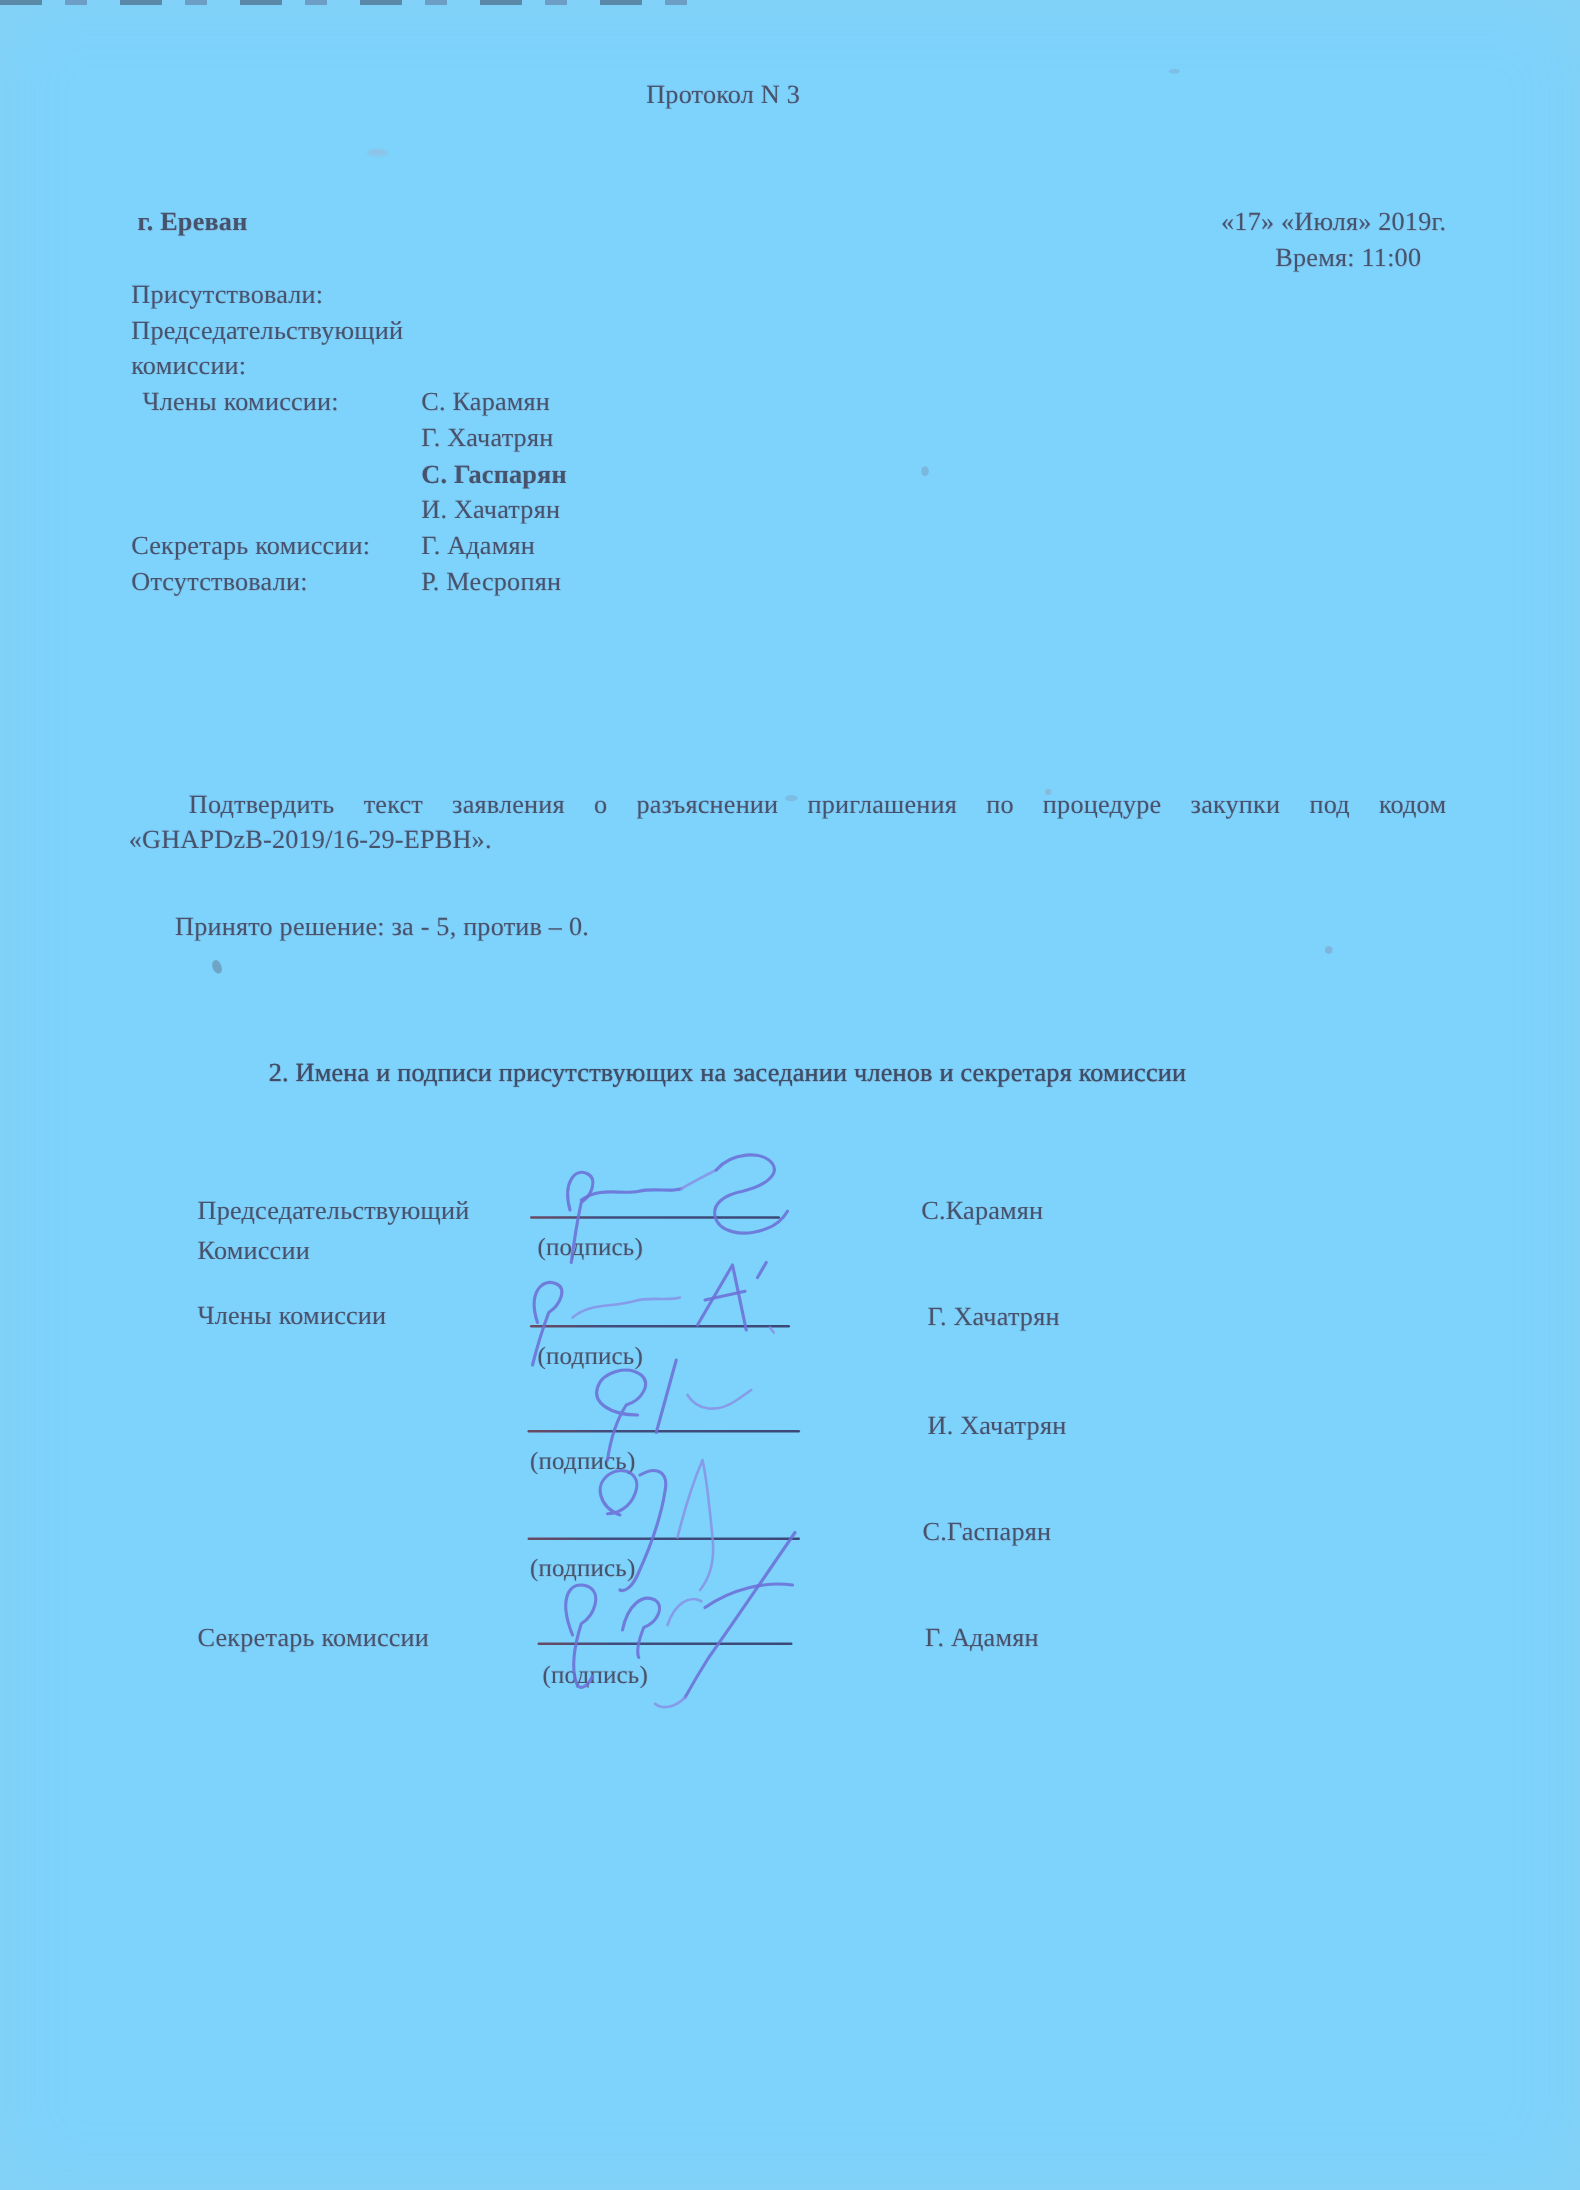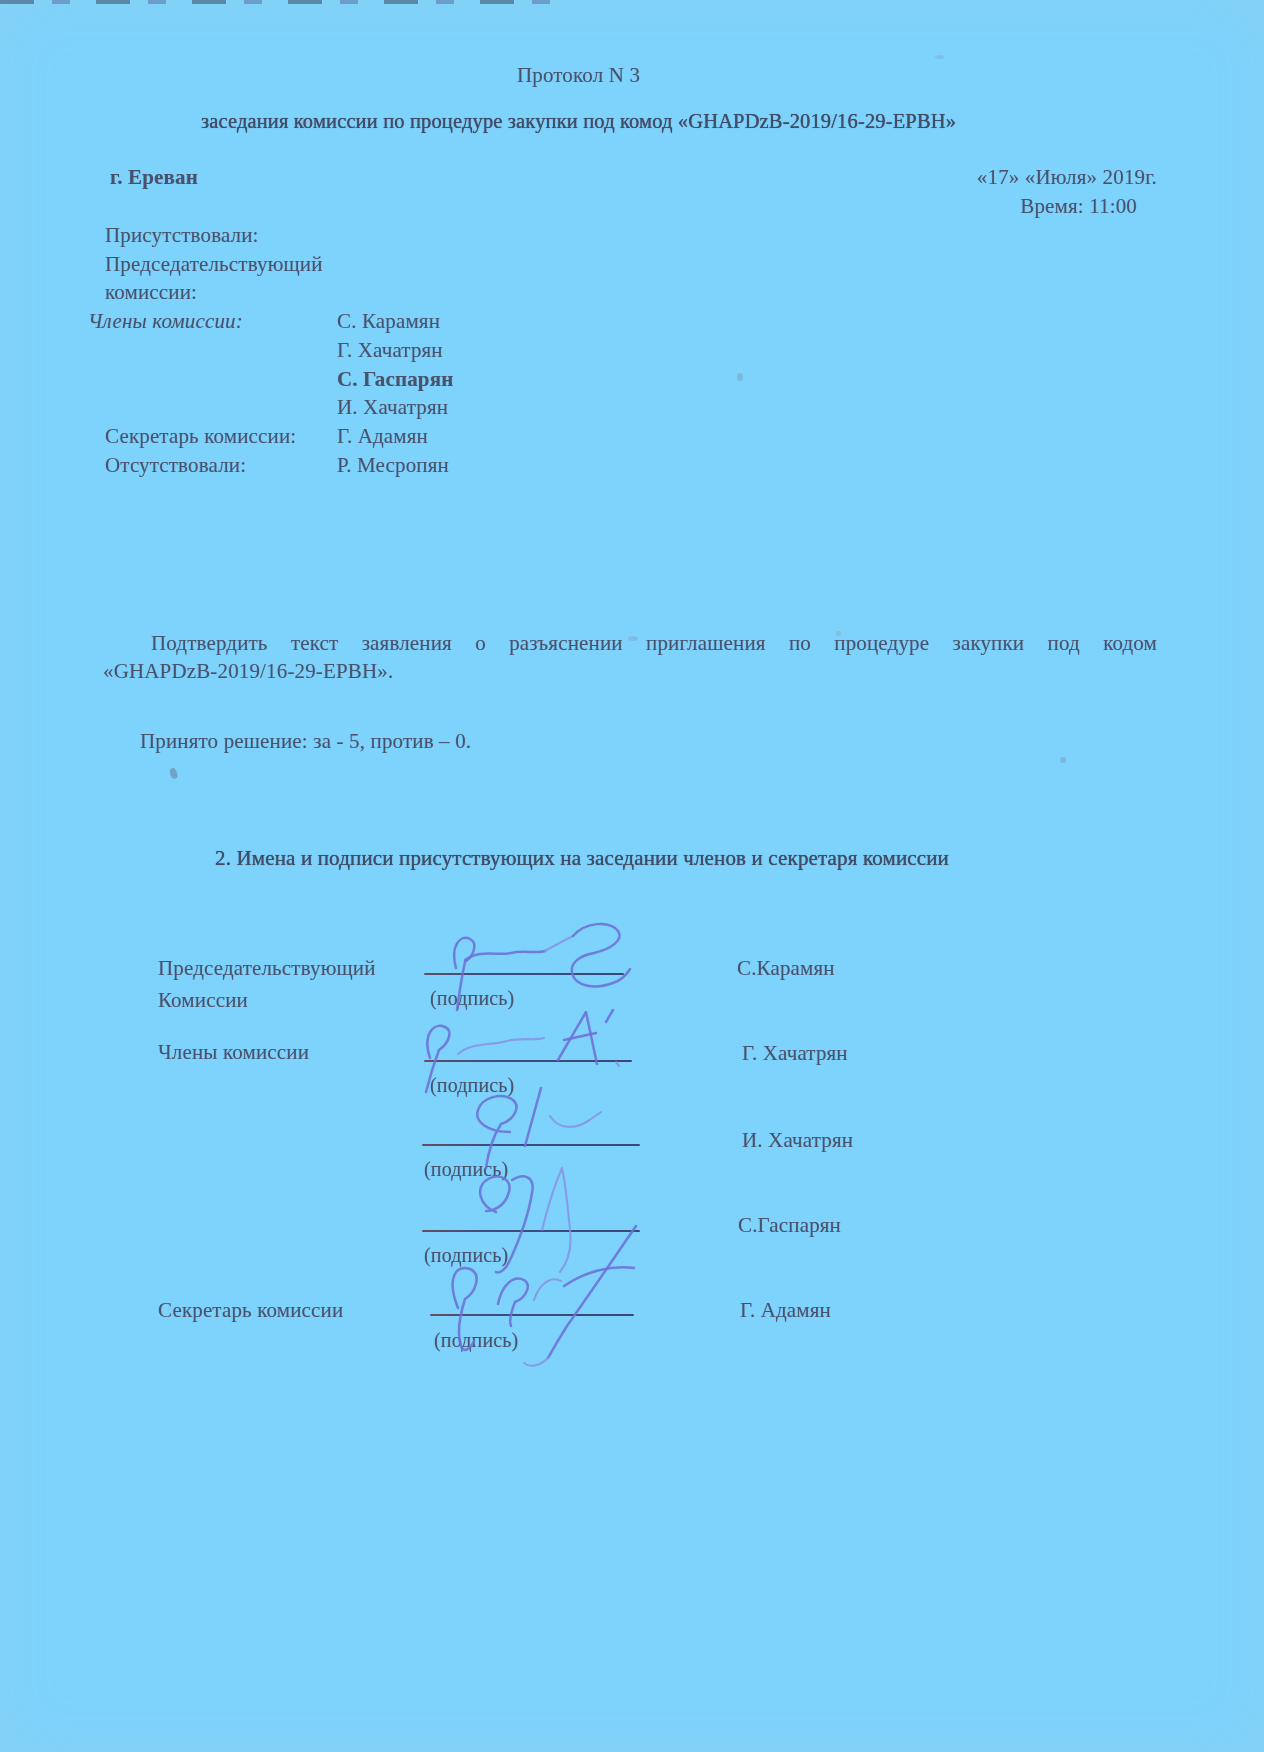--- a/index.html
+++ b/index.html
@@ -51,30 +51,29 @@
   <div class="artifact-top"></div>
   <div class="speck" style="left:294px;top:119px;width:16px;height:6px;background:rgba(200,140,165,.22);filter:blur(1px);"></div>
   <div class="speck" style="left:737px;top:373px;width:6px;height:8px;background:rgba(115,115,140,.28);"></div>
   <div class="speck" style="left:628px;top:636px;width:10px;height:5px;background:rgba(125,120,150,.24);"></div>
   <div class="speck" style="left:836px;top:631px;width:5px;height:5px;background:rgba(160,120,120,.25);"></div>
   <div class="speck" style="left:1060px;top:757px;width:6px;height:6px;background:rgba(135,110,145,.3);"></div>
   <div class="speck" style="left:170px;top:768px;width:7px;height:11px;background:rgba(90,95,120,.4);border-radius:60% 40% 50% 50%;transform:rotate(-25deg);"></div>
   <div class="speck" style="left:935px;top:55px;width:9px;height:4px;background:rgba(120,120,145,.2);"></div>
 
   <div class="t center" style="left:0;top:62px;width:1157px;">Протокол N 3</div>
-  <div class="t center sb" style="left:0;top:108px;width:1157px;font-size:20.5px;">заседания комиссии по процедуре закупки под комод «GHAPDzB-2019/16-29-ЕРВН»</div>
 
   <div class="t" style="left:110px;top:164px;font-weight:bold;">г. Ереван</div>
   <div class="t right" style="right:107px;top:164px;">«17» «Июля» 2019г.</div>
   <div class="t right" style="right:127px;top:193px;">Время: 11:00</div>
 
   <div class="t" style="left:105px;top:222px;">Присутствовали:</div>
   <div class="t" style="left:105px;top:251px;">Председательствующий</div>
   <div class="t" style="left:105px;top:279px;">комиссии:</div>
-  <div class="t" style="left:88px;top:308px;font-style:italic;">Члены комиссии:</div>
+  <div class="t" style="left:114px;top:308px;">Члены комиссии:</div>
   <div class="t" style="left:337px;top:308px;">С. Карамян</div>
   <div class="t" style="left:337px;top:337px;">Г. Хачатрян</div>
   <div class="t" style="left:337px;top:366px;font-weight:bold;">С. Гаспарян</div>
   <div class="t" style="left:337px;top:394px;">И. Хачатрян</div>
   <div class="t" style="left:105px;top:423px;">Секретарь комиссии:</div>
   <div class="t" style="left:337px;top:423px;">Г. Адамян</div>
   <div class="t" style="left:105px;top:452px;">Отсутствовали:</div>
   <div class="t" style="left:337px;top:452px;">Р. Месропян</div>
 
 

